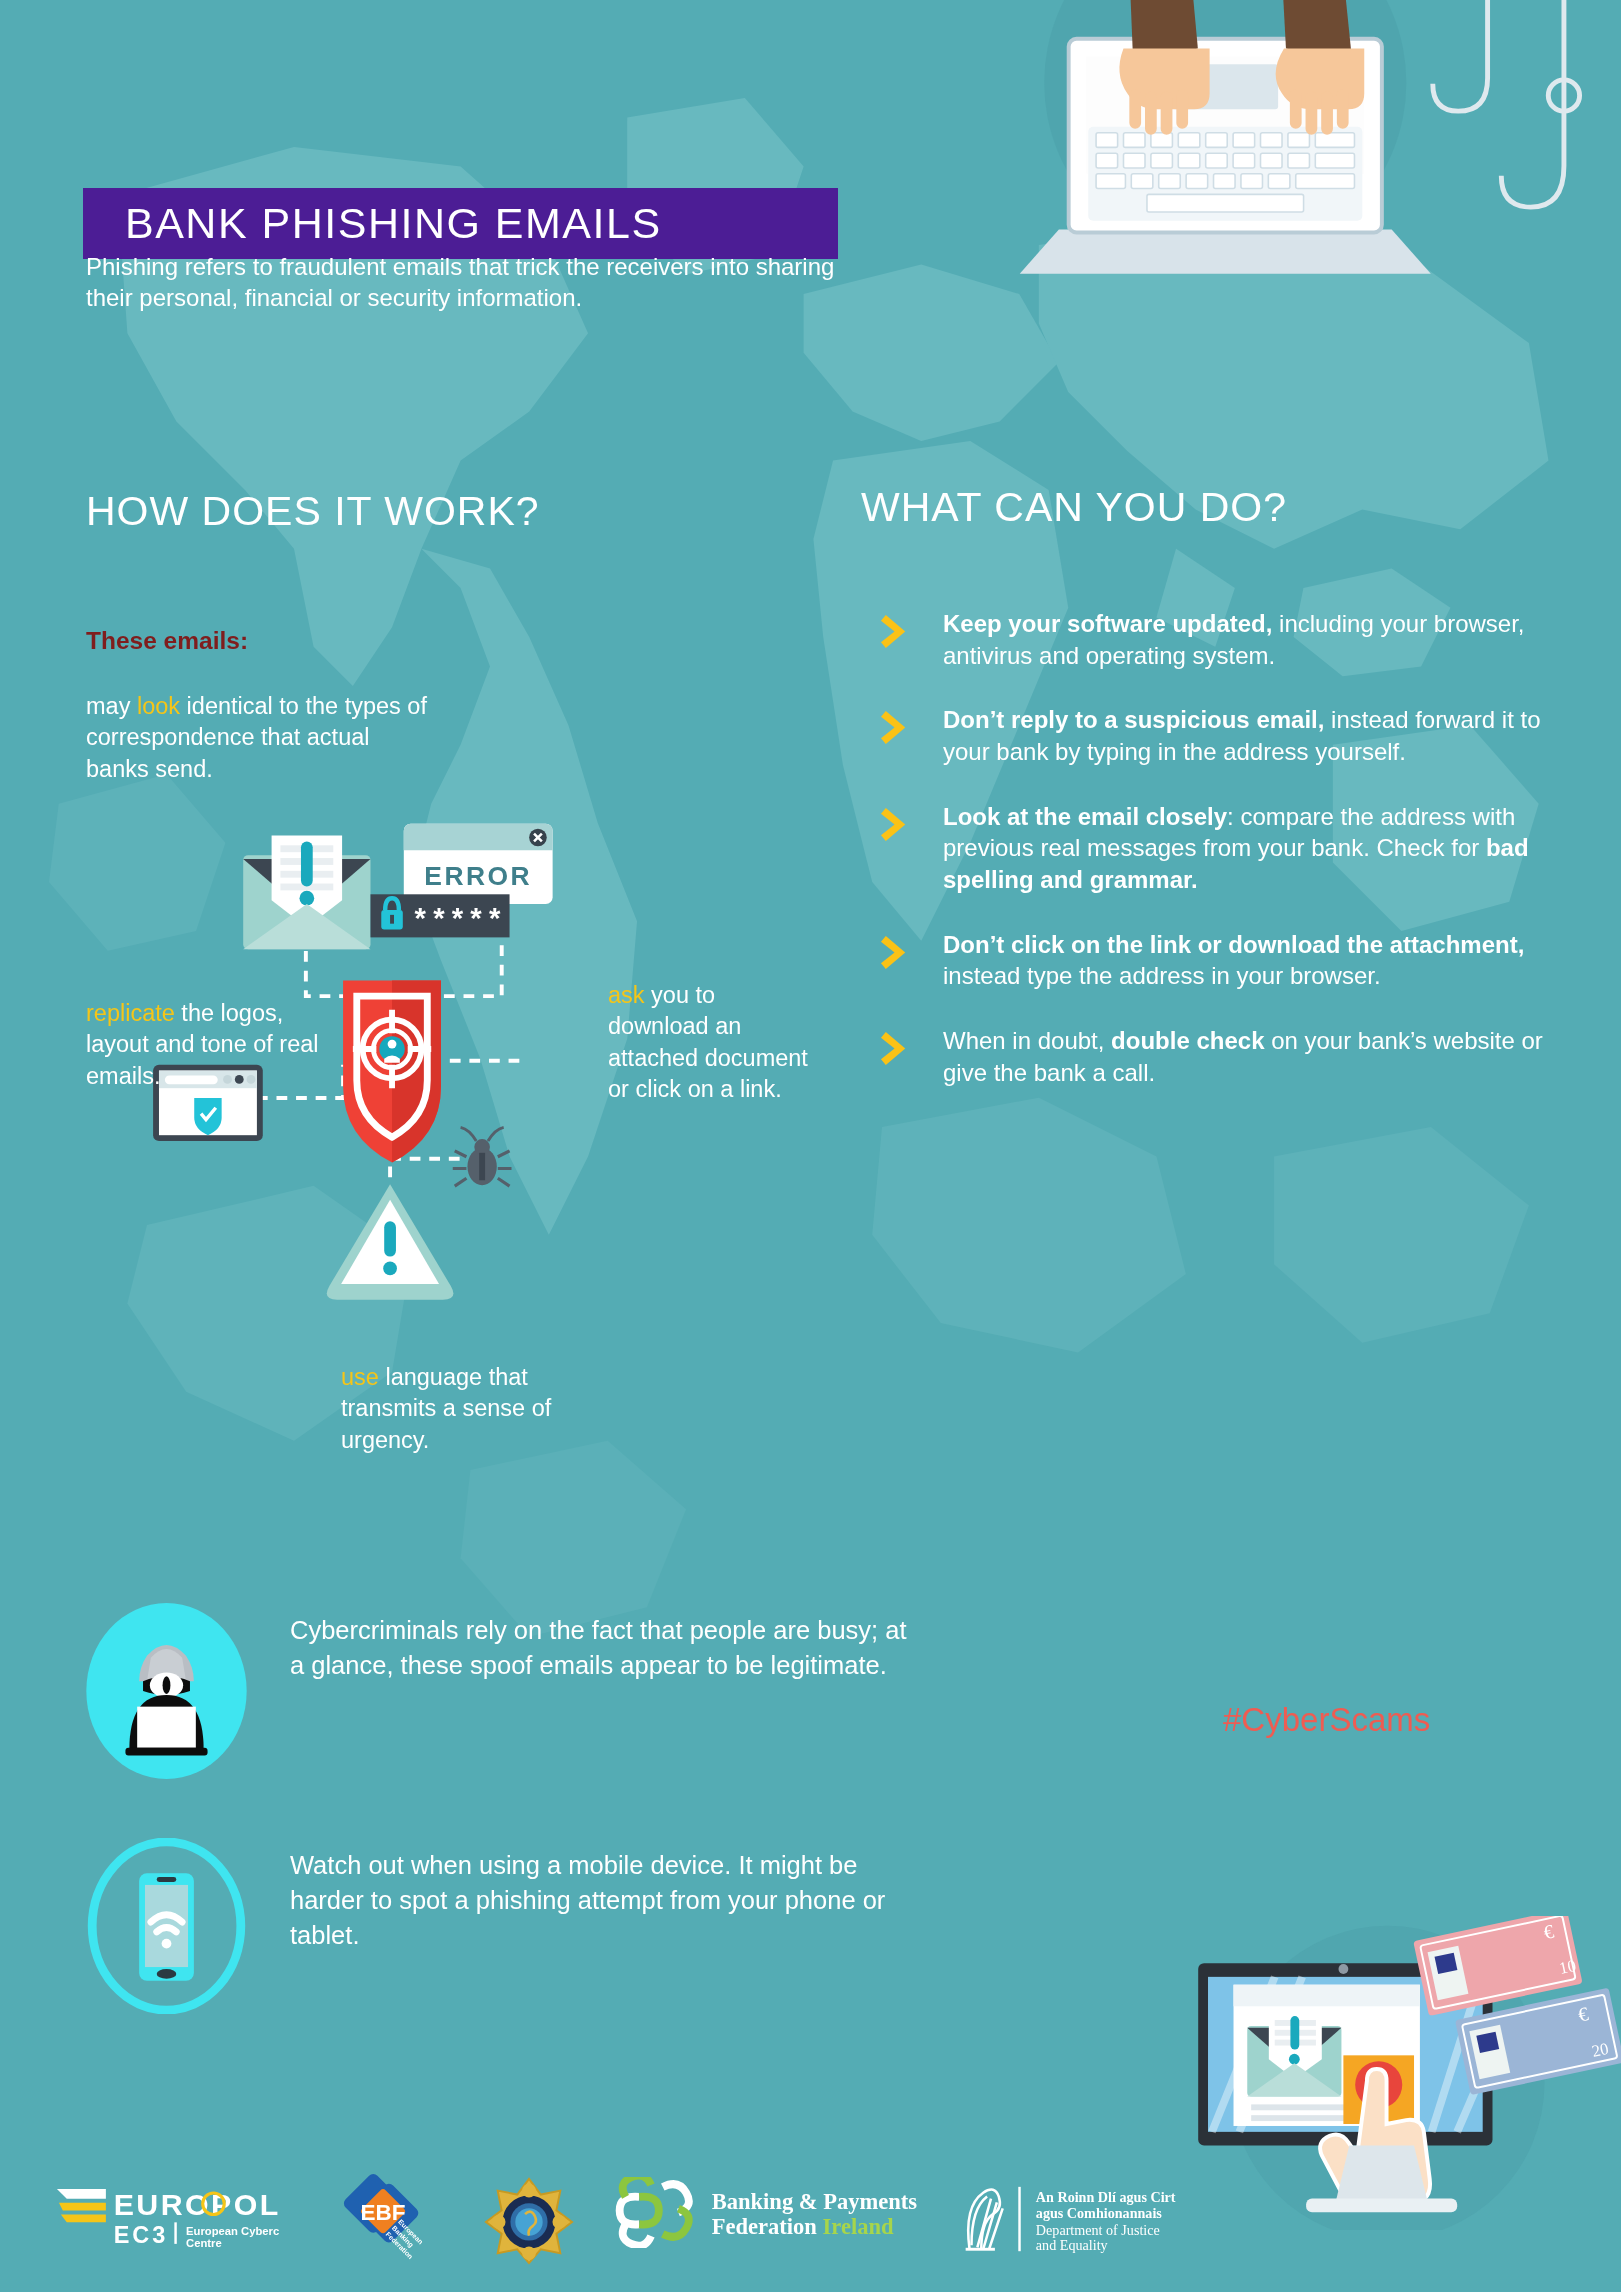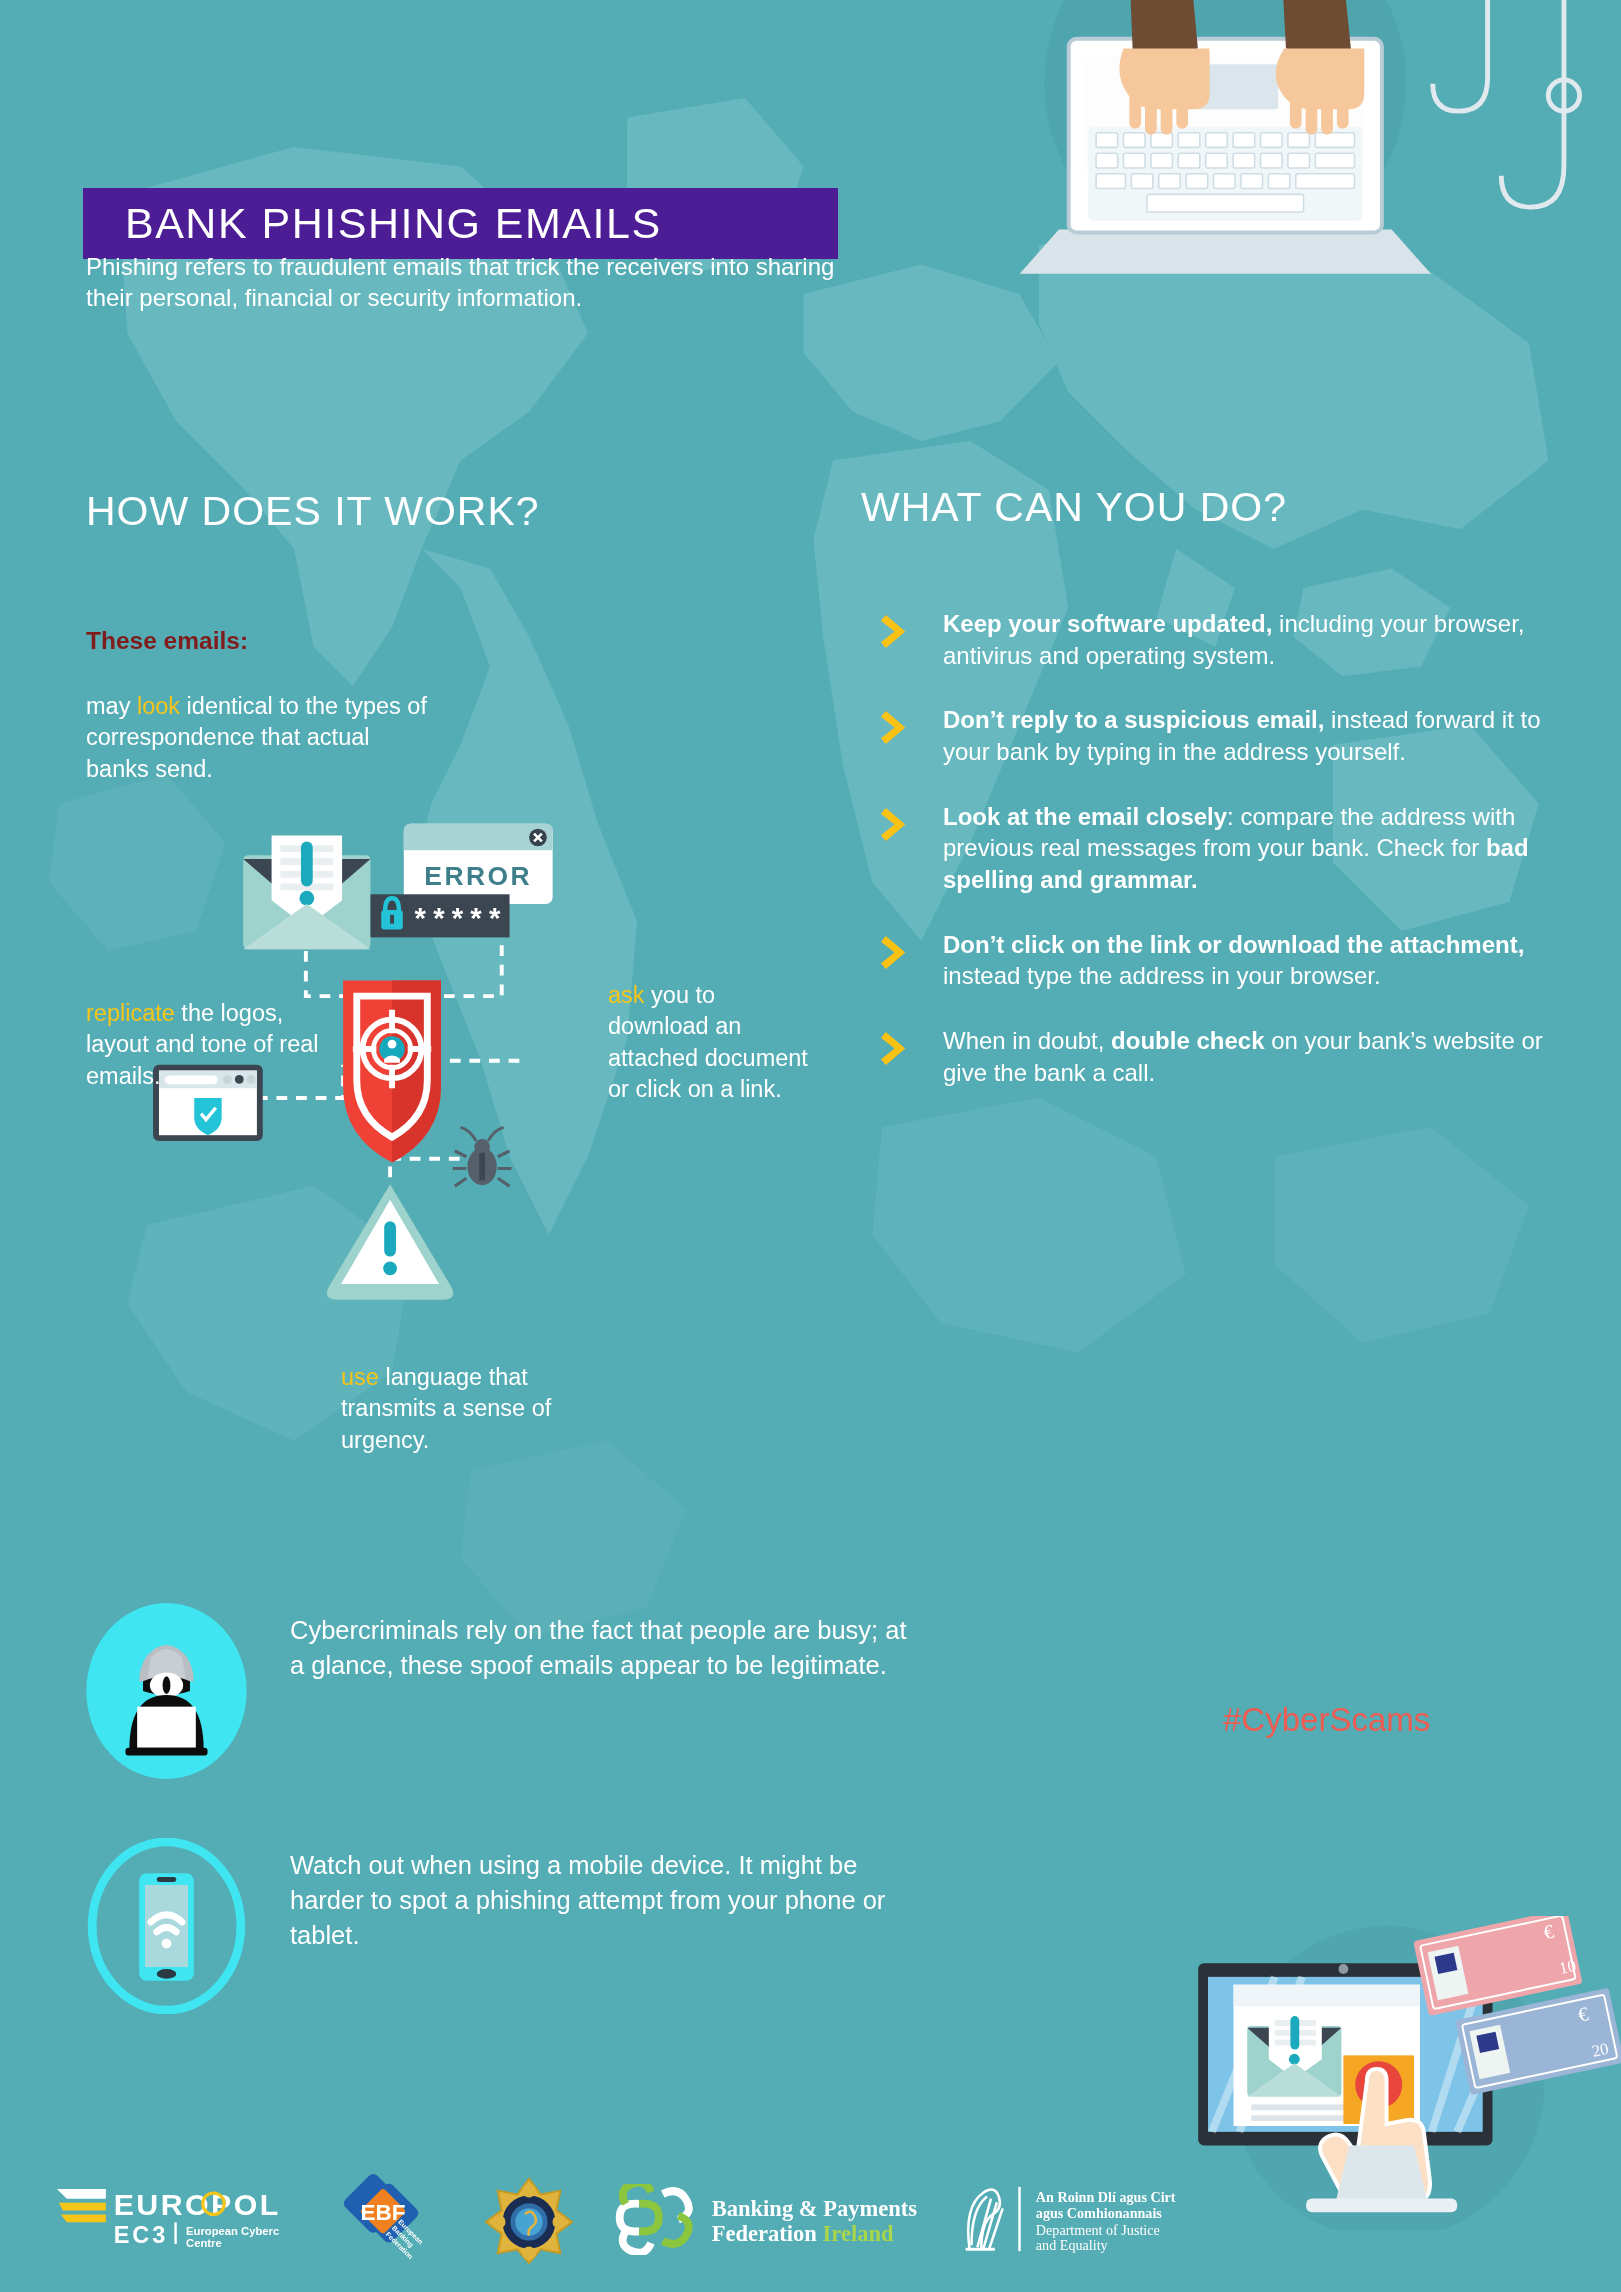--- a/index.html
+++ b/index.html
@@ -483,21 +483,21 @@
         <path d="M44 40 q6 -6 10 2 q3 6 -2 10 q-6 4 -4 10" stroke="#e0b43c" stroke-width="2.6" fill="none"></path>
         <circle cx="48" cy="48" r="28" fill="none" stroke="#e0b43c" stroke-width="2"></circle>
         <circle cx="17" cy="48" r="7" fill="#e0b43c"></circle>
           <circle cx="79" cy="48" r="7" fill="#e0b43c"></circle>
         <circle cx="48" cy="16" r="7" fill="#e0b43c"></circle>
           <circle cx="48" cy="80" r="7" fill="#e0b43c"></circle>
       </g>
     </svg>
   </div>
 
-  <div class="logo" style="left:602px; top:21px; width:343px; height:71px;">
+  <div class="logo" style="left:602px; top:14px; width:343px; height:71px;">
     <svg width="343" height="71" viewBox="0 0 350 72">
       <g fill="none" stroke-width="8">
         <path d="M38 20 q-20 -2 -20 14 q0 16 20 14" stroke="#ffffff"></path>
         <path d="M38 20 q20 -2 20 14 q0 16 -20 14" stroke="#8cc63f"></path>
         <path d="M62 10 q16 -8 24 6 q8 14 -8 20" stroke="#ffffff"></path>
         <path d="M62 58 q16 8 24 -6 q8 -14 -8 -20" stroke="#8cc63f"></path>
         <path d="M24 48 q-8 14 6 20 q14 6 20 -8" stroke="#ffffff"></path>
         <path d="M24 20 q-8 -14 6 -20 q14 -6 20 8" stroke="#8cc63f"></path>
       </g>
       <text x="112" y="32" font-family="Liberation Serif, serif" font-size="23" font-weight="bold" fill="#ffffff">Banking &amp; Payments</text>

